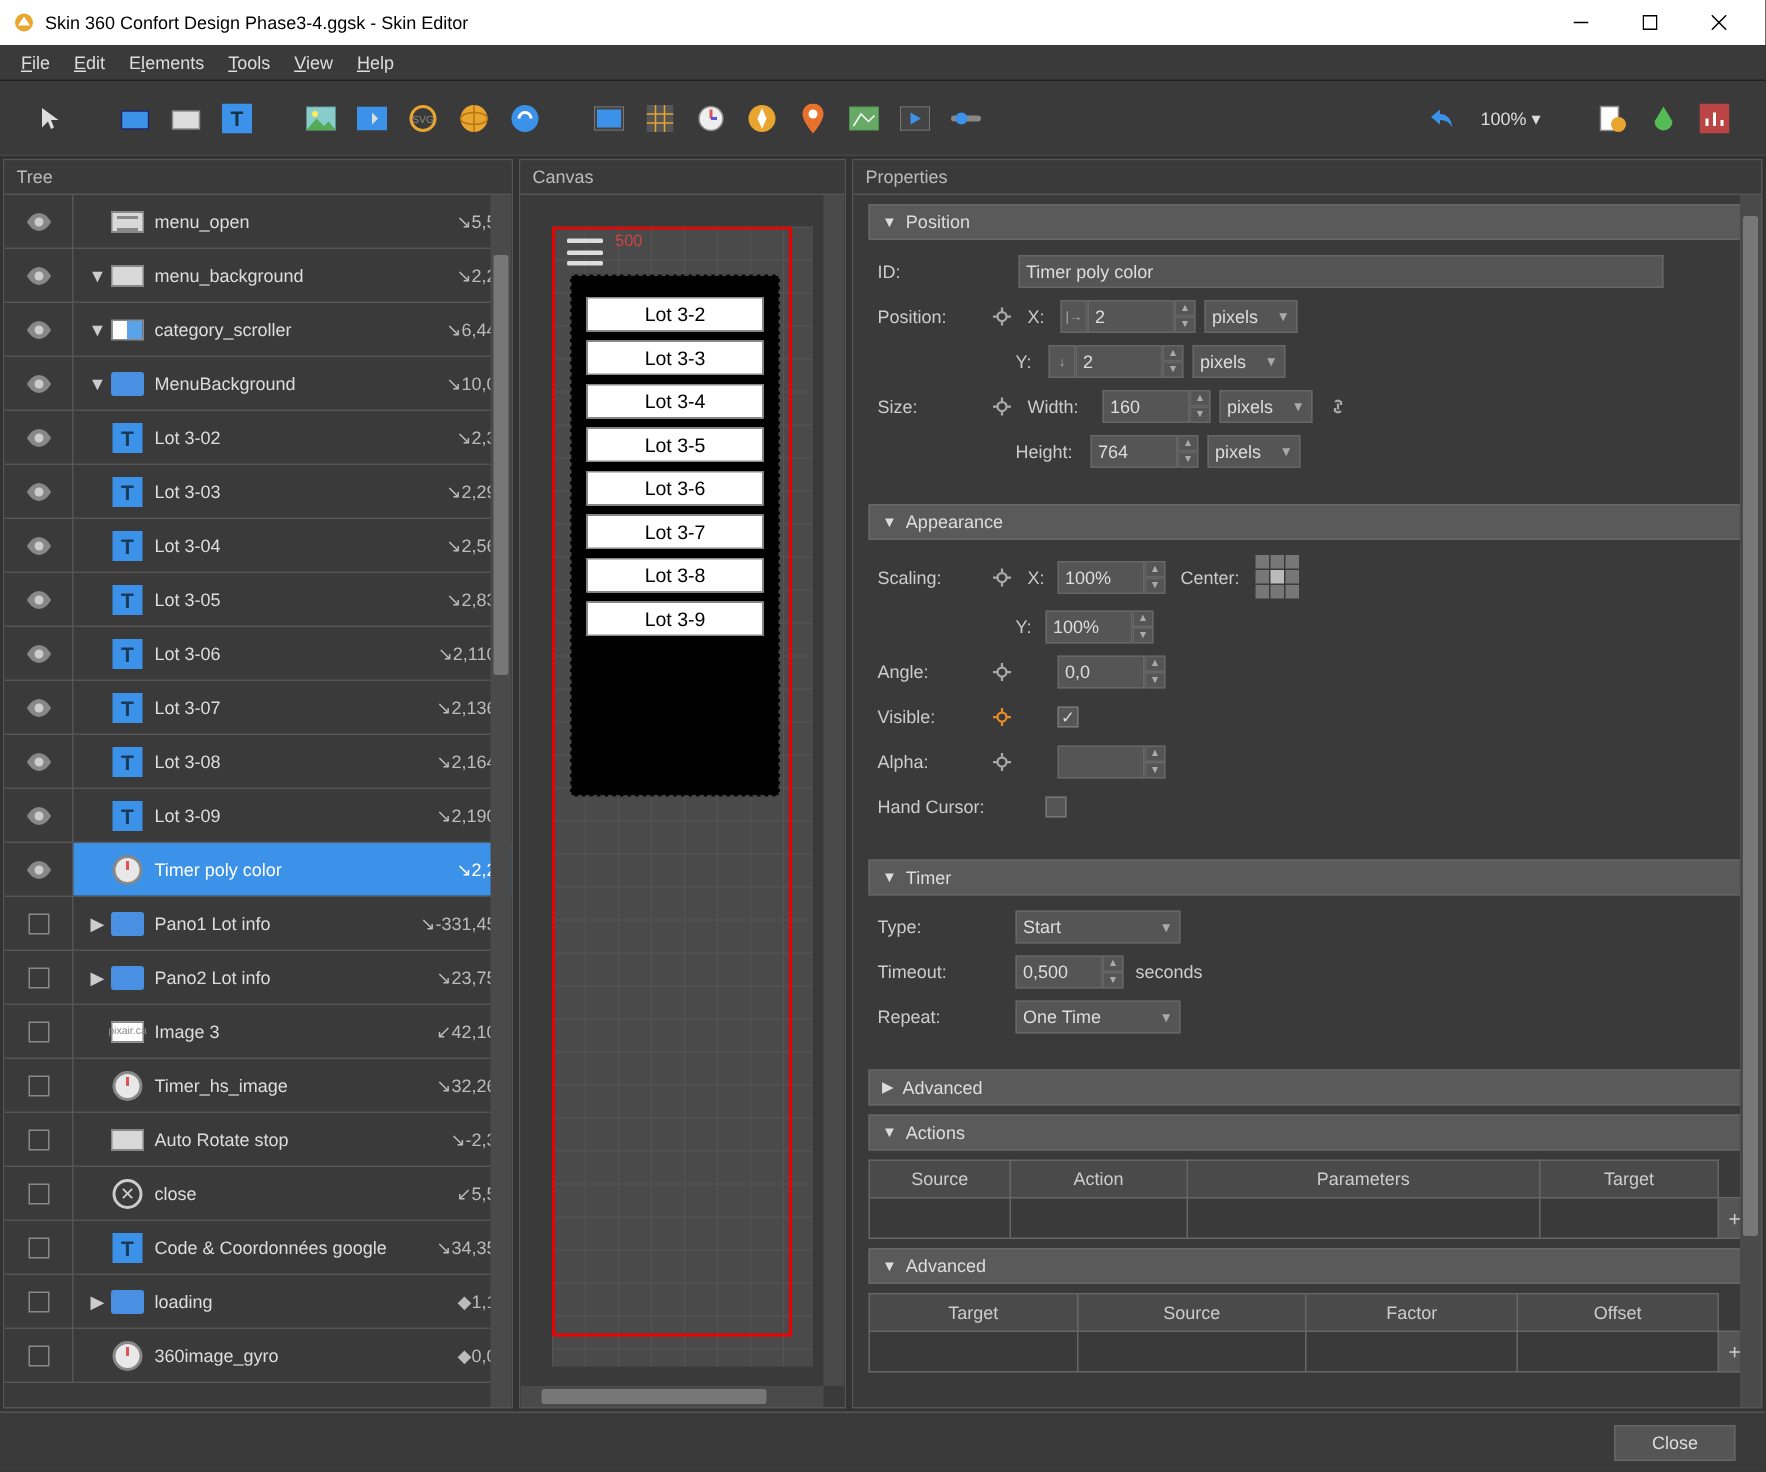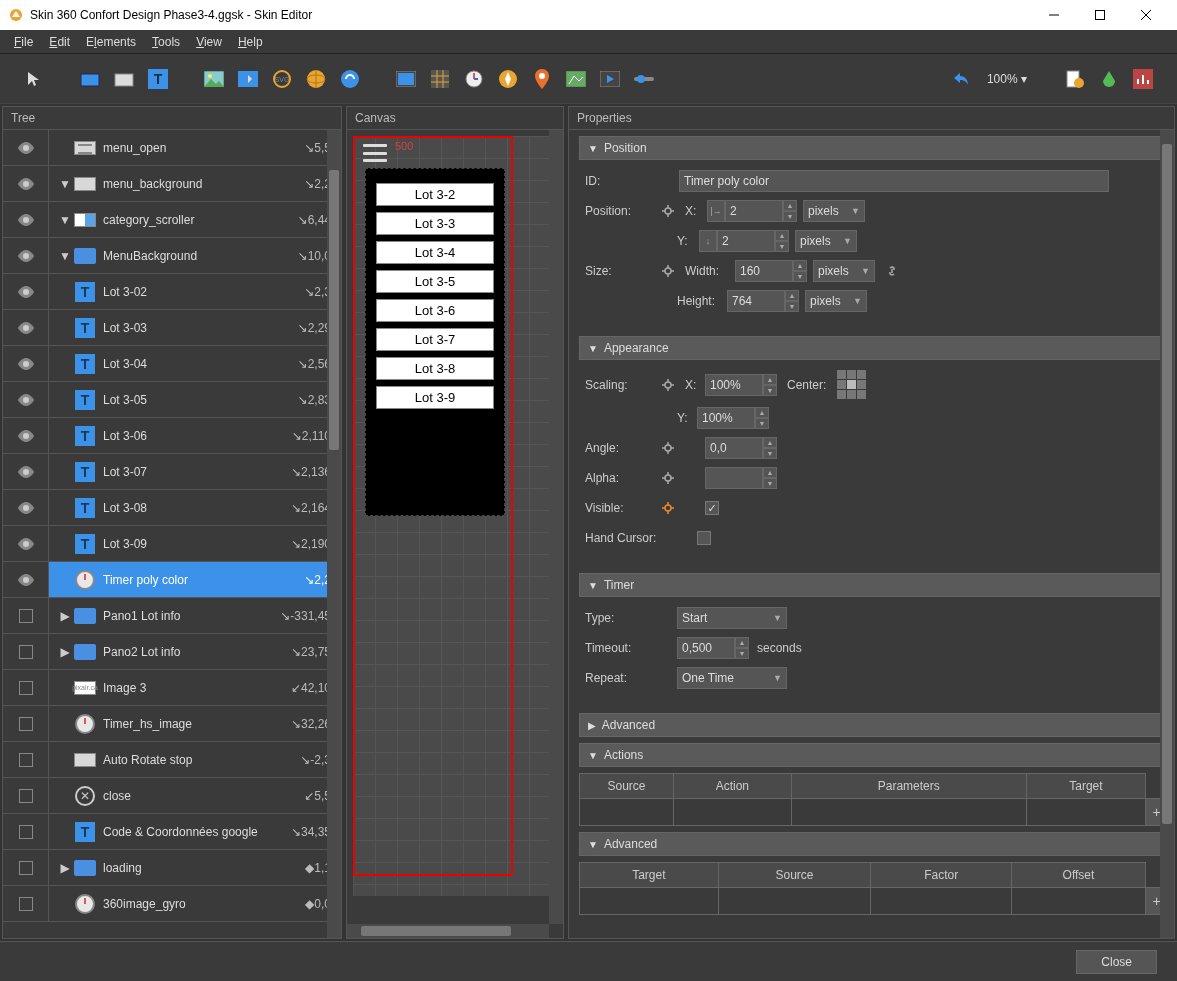--- a/index.html
+++ b/index.html
@@ -59,21 +59,21 @@
 .icon-rect.lines:before { content:""; display:block; margin:2px 3px; border-top: 2px solid #888; border-bottom: 2px solid #888; height:6px; }
 .icon-folder { width: 22px; height: 16px; background: #4a90e2; border-radius: 2px; }
 .icon-t { width: 20px; height: 20px; background: #3b92e8; display: flex; align-items: center; justify-content: center; color: #1a3a5a; font-weight: bold; font-size: 14px; }
 .icon-timer { width: 20px; height: 20px; border-radius: 50%; background: #e8e8e8; border: 2px solid #888; position:relative; }
 .icon-timer:before { content:""; position:absolute; left:50%; top:50%; width:2px; height:6px; background:#d55; transform-origin:bottom; transform:translate(-50%,-100%); }
 .icon-close { width:20px; height:20px; border-radius:50%; border:2px solid #ccc; display:flex; align-items:center; justify-content:center; color:#ccc; font-size:12px; }
 .icon-eye { width: 18px; height: 12px; }
 .icon-box { width: 14px; height: 14px; border: 1px solid #888; background: #3a3a3a; }
 
 
-.canvas-area { position: relative; height: 760px; margin: 6px; background: #4a4a4a; background-image: linear-gradient(#555 1px, transparent 1px), linear-gradient(90deg, #555 1px, transparent 1px); background-size: 22px 22px; overflow: hidden; }
+.canvas-area { position: relative; height: 760px; margin: 21px; background: #4a4a4a; background-image: linear-gradient(#555 1px, transparent 1px), linear-gradient(90deg, #555 1px, transparent 1px); background-size: 22px 22px; overflow: hidden; }
 .canvas-skin { position: absolute; left: 0; top: 0; width: 160px; height: 740px; border: 2px solid #e00; }
 .canvas-menu-area { position: absolute; left: 10px; top: 20px; width: 140px; }
 .canvas-burger { position: absolute; left: 8px; top: 6px; width: 24px; height: 18px; display:flex; flex-direction:column; justify-content:space-between; }
 .canvas-burger div { height:3px; background:#ddd; border-radius:1px; }
 .canvas-500 { position:absolute; left:40px; top:2px; color:#c44; font-size:11px; }
 .canvas-black { background:#000; padding: 14px 10px 100px 10px; margin-top:10px; border:1px dashed rgba(200,200,200,0.35); }
 .canvas-lot { background:#fff; color:#000; text-align:center; font-size:13px; padding:3px 0; margin-bottom:6px; border:1px solid #888; }
 .canvas-hscroll, .canvas-vscroll { position:absolute; background:#4a4a4a; }
 .canvas-hscroll { left:0; right:14px; bottom:0; height:14px; }
 .canvas-vscroll { right:0; top:0; bottom:14px; width:14px; }
@@ -814,44 +814,44 @@
                 </svg>
               </span>
             <span style="width:20px"></span>
             <input class="prop-input" value="0,0" style="">
             <span class="spinner">
                 <div>▲</div>
                 <div>▼</div>
               </span>
           </div>
           <div class="prop-row">
+            <span class="prop-label">Visible:</span>
+            <span class="link-icon orange">
+                <svg viewBox="0 0 14 14" fill="none" stroke="#e88b2d" stroke-width="1.5">
+                  <path d="M4 7 L1 7 M13 7 L10 7 M7 4 L7 1 M7 13 L7 10"></path>
+                  <circle cx="7" cy="7" r="3"></circle>
+                </svg>
+              </span>
+            <span style="width:20px"></span>
+            <span class="checkbox checked"></span>
+          </div>
+          <div class="prop-row">
             <span class="prop-label">Alpha:</span>
             <span class="link-icon">
                 <svg viewBox="0 0 14 14" fill="none" stroke="#aaa" stroke-width="1.5">
                   <path d="M4 7 L1 7 M13 7 L10 7 M7 4 L7 1 M7 13 L7 10"></path>
                   <circle cx="7" cy="7" r="3"></circle>
                 </svg>
               </span>
             <span style="width:20px"></span>
             <input class="prop-input" value="" style="">
             <span class="spinner">
                 <div>▲</div>
                 <div>▼</div>
               </span>
-          </div>
-          <div class="prop-row">
-            <span class="prop-label">Visible:</span>
-            <span class="link-icon orange">
-                <svg viewBox="0 0 14 14" fill="none" stroke="#e88b2d" stroke-width="1.5">
-                  <path d="M4 7 L1 7 M13 7 L10 7 M7 4 L7 1 M7 13 L7 10"></path>
-                  <circle cx="7" cy="7" r="3"></circle>
-                </svg>
-              </span>
-            <span style="width:20px"></span>
-            <span class="checkbox checked"></span>
           </div>
           <div class="prop-row">
             <span class="prop-label" style="width:92px">Hand Cursor:</span>
             <span style="width:20px"></span>
             <span class="checkbox"></span>
           </div>
         </div>
       </div>
 
       <div class="prop-section">

